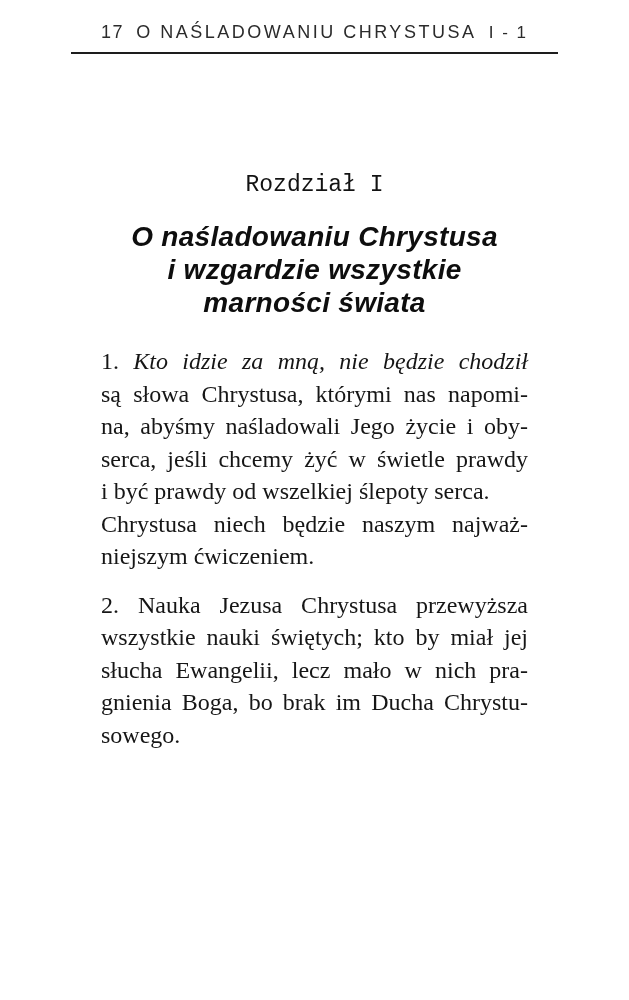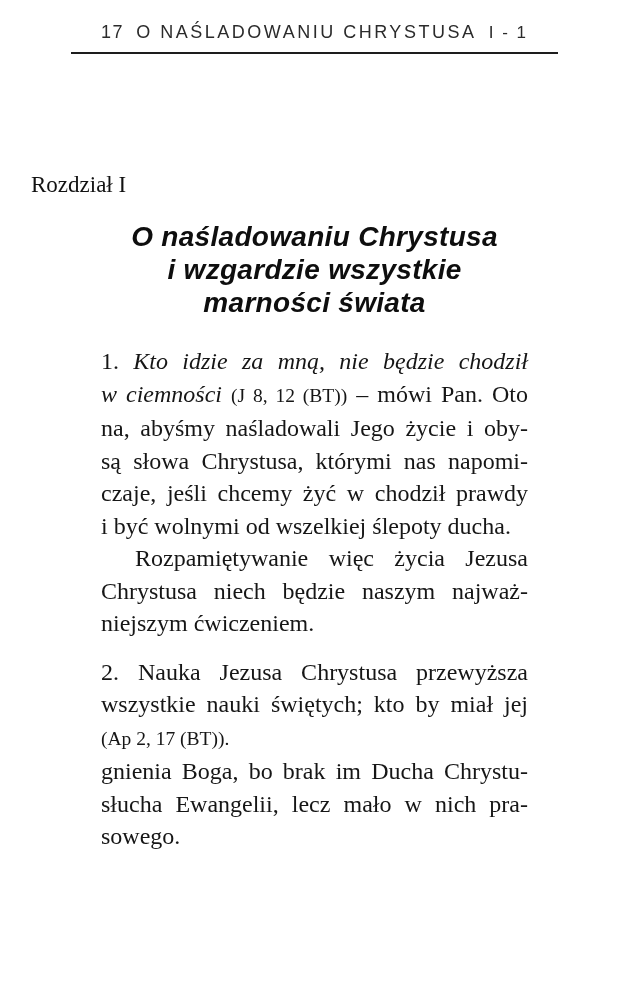--- a/index.html
+++ b/index.html
@@ -26,21 +26,22 @@
   .page-num   { font-size: 18px; letter-spacing: 1.5px; }
   .running-title { font-size: 18px; letter-spacing: 2.5px; }
   .section-ref { font-size: 17px; letter-spacing: 2px; }
   .rule {
     height: 2px;
     background: #1d1d1d;
     margin: 9px 40px 0 40px;
   }
   .chapter-label {
     margin-top: 118px;
-    font-family: Liberation Serif, serif;
+    text-align: center;
+    font-family: Liberation Mono, monospace;
     font-size: 23px;
     color: #121212;
   }
   .chapter-title {
     margin-top: 22px;
     text-align: center;
     font-family: "Liberation Sans", sans-serif;
     font-weight: bold;
     font-style: italic;
     font-size: 28px;
@@ -83,36 +84,33 @@
 
   <h1 class="chapter-title">
     <span class="title-line">O naśladowaniu Chrystusa</span>
     <span class="title-line">i wzgardzie wszystkie</span>
     <span class="title-line">marności świata</span>
   </h1>
 
   <div class="body-text" id="paragraphs">
       <div class="paragraph">
         <div class="line"><span class="normal">1. </span><span class="italic">Kto idzie za mną, nie będzie chodził</span></div>
-        <div class="line"><span class="italic">w ciemności </span><span class="cite">(J 8, 12 (BT))</span><span class="normal"> – mówi Pan. Oto</span></div>
+        <div class="line"><span class="normal">są słowa Chrystusa, którymi nas napomi-</span></div>
         <div class="line"><span class="normal">na, abyśmy naśladowali Jego życie i oby-</span></div>
-        <div class="line"><span class="normal">są słowa Chrystusa, którymi nas napomi-</span></div>
-        <div class="line"><span class="normal">czaje, jeśli chcemy żyć w chodził prawdy</span></div>
-        <div class="line last"><span class="normal">i być wolnymi od wszelkiej ślepoty ducha.</span></div>
+        <div class="line"><span class="normal">serca, jeśli chcemy żyć w świetle prawdy</span></div>
+        <div class="line last"><span class="normal">i być prawdy od wszelkiej ślepoty serca.</span></div>
       </div>
       <div class="paragraph">
-        <div class="line indent"><span class="normal">Rozpamiętywanie więc życia Jezusa</span></div>
         <div class="line"><span class="normal">Chrystusa niech będzie naszym najważ-</span></div>
         <div class="line last"><span class="normal">niejszym ćwiczeniem.</span></div>
       </div>
       <div class="paragraph gap">
         <div class="line"><span class="normal">2. Nauka Jezusa Chrystusa przewyższa</span></div>
         <div class="line"><span class="normal">wszystkie nauki świętych; kto by miał jej</span></div>
-        <div class="line last"><span class="cite">(Ap 2, 17 (BT)).</span></div>
       </div>
       <div class="paragraph">
+        <div class="line"><span class="normal">słucha Ewangelii, lecz mało w nich pra-</span></div>
         <div class="line"><span class="normal">gnienia Boga, bo brak im Ducha Chrystu-</span></div>
-        <div class="line"><span class="normal">słucha Ewangelii, lecz mało w nich pra-</span></div>
         <div class="line last"><span class="normal">sowego.</span></div>
       </div>
     </div>
 
 </div>
 
 </body></html>

